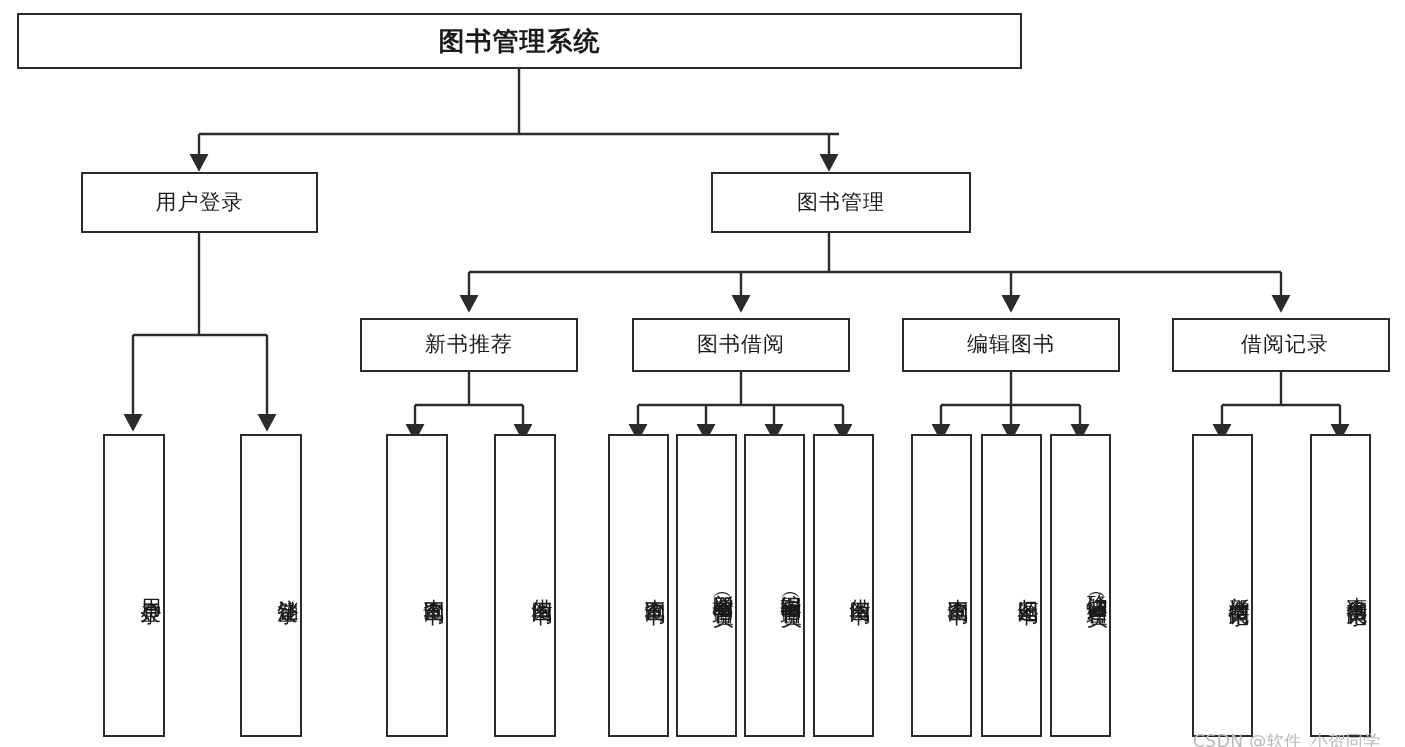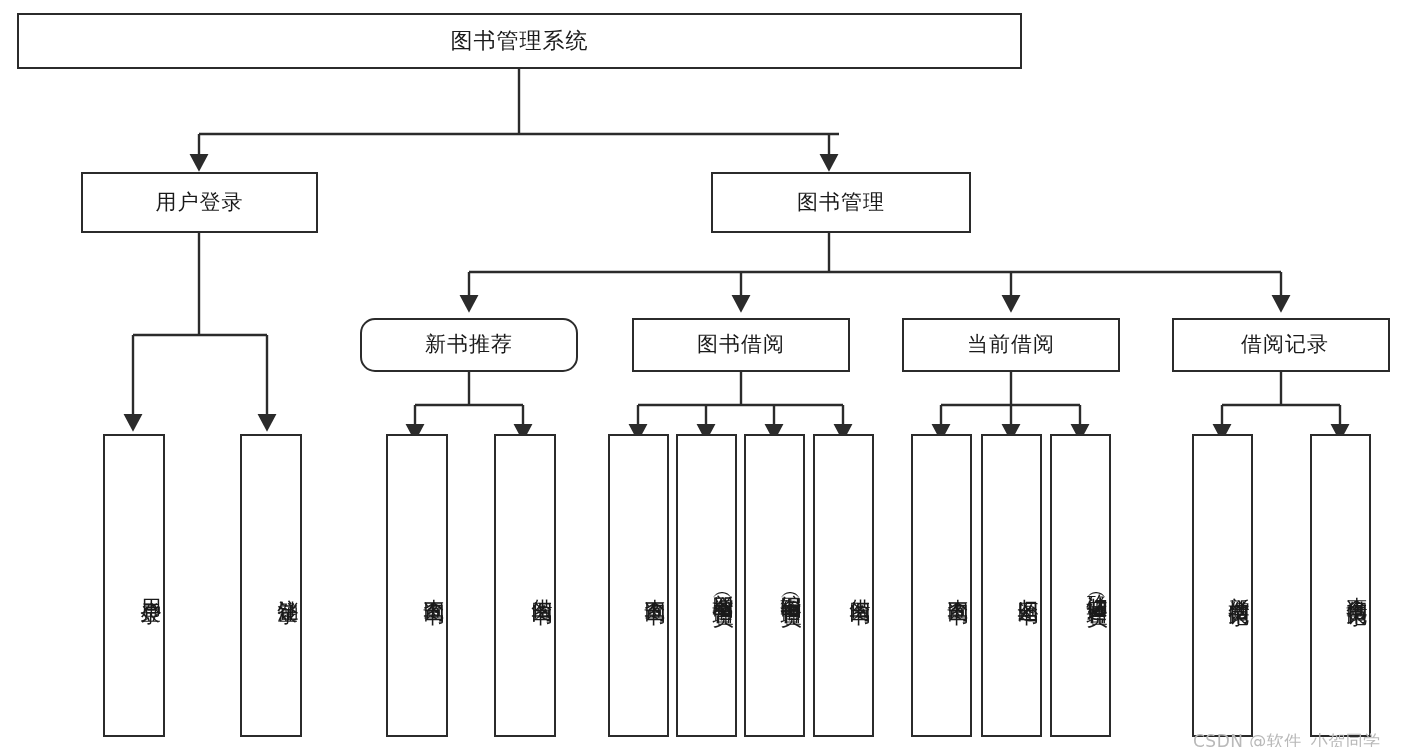--- a/index.html
+++ b/index.html
@@ -32,21 +32,22 @@
     align-items: center;
     justify-content: center;
     color: #1a1a1a;
   }
   .node.horiz {
     font-size: 21px;
     letter-spacing: 1px;
     line-height: 1.1;
   }
   .node.horiz.root {
-    font-size: 22px;
+    font-size: 26px;
+    font-weight: bold;
   }
   .node.vert {
     writing-mode: vertical-rl;
     text-orientation: upright;
     font-size: 21px;
     line-height: 1.18;
     letter-spacing: 2px;
     padding: 14px 0;
     align-items: flex-start;
     justify-content: center;
@@ -119,25 +120,25 @@
       <path d="M1340,405 L1340,429" marker-end="url(#arrow)"></path>
     </g>
   </svg>
 
   <div class="node horiz root" style="left:17px; top:13px; width:1005px; height:56px;">图书管理系统</div>
 
   <div class="node horiz" style="left:81px; top:172px; width:237px; height:61px;">用户登录</div>
 
   <div class="node horiz" style="left:711px; top:172px; width:260px; height:61px;">图书管理</div>
 
-  <div class="node horiz" style="left:360px; top:318px; width:218px; height:54px;border-radius:15px;">新书推荐</div>
+  <div class="node horiz" style="left:360px; top:318px; width:218px; height:54px;">新书推荐</div>
 
   <div class="node horiz" style="left:632px; top:318px; width:218px; height:54px;text-align:center;">图书借阅</div>
 
-  <div class="node horiz" style="left:902px; top:318px; width:218px; height:54px;">当前借阅</div>
+  <div class="node horiz" style="left:902px; top:318px; width:218px; height:54px;">编辑图书</div>
 
   <div class="node horiz" style="left:1172px; top:318px; width:218px; height:54px;padding-left:8px;">借阅记录</div>
 
   <div class="node vert" style="left:103px; top:434px; width:62px; height:303px;">用户登录</div>
 
   <div class="node vert" style="left:240px; top:434px; width:62px; height:303px;">注销登录</div>
 
   <div class="node vert" style="left:386px; top:434px; width:62px; height:303px;">查询图书</div>
 
   <div class="node vert" style="left:494px; top:434px; width:62px; height:303px;">借阅图书</div>

